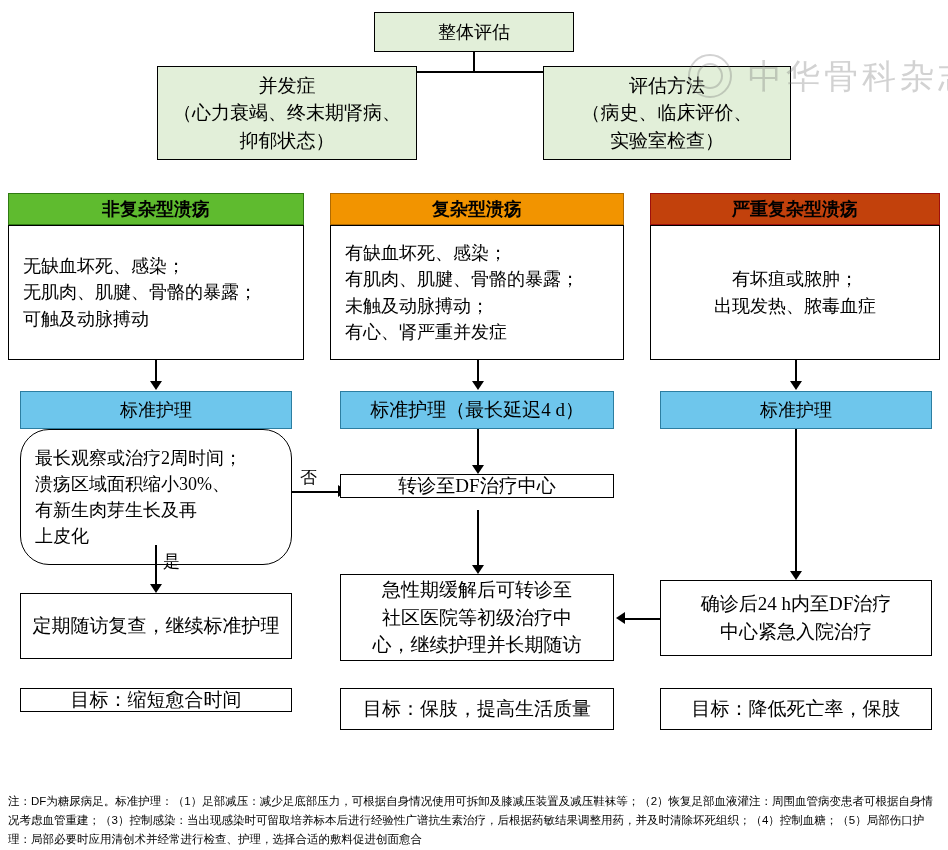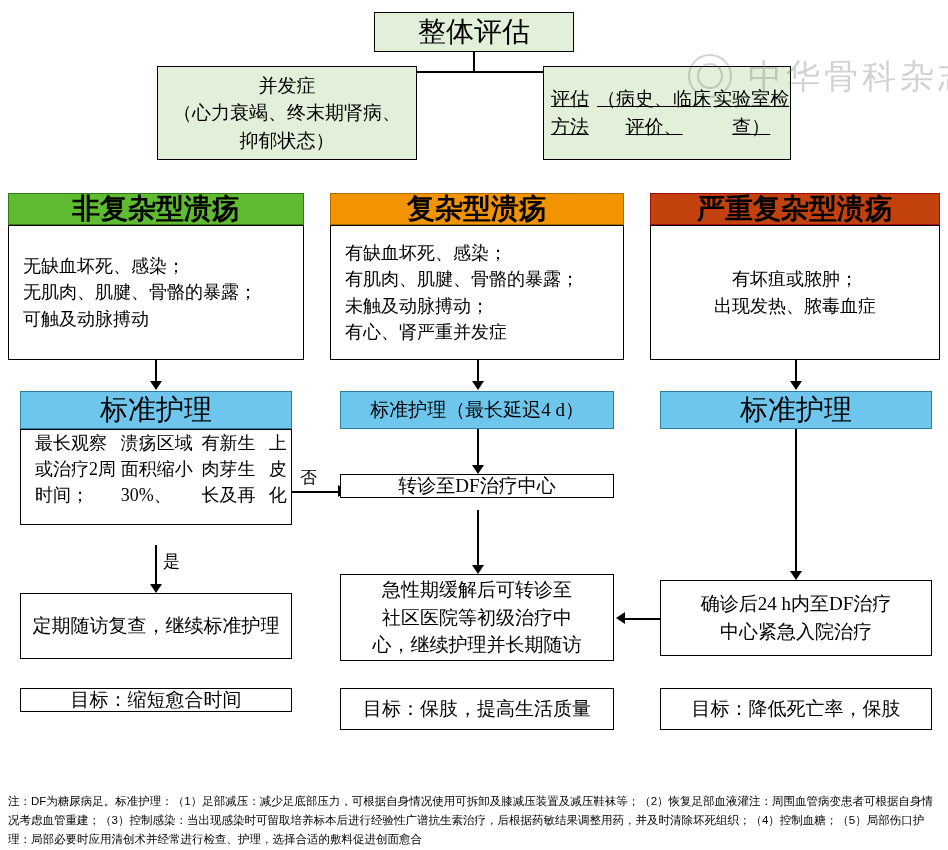--- a/index.html
+++ b/index.html
@@ -54,21 +54,21 @@
     border: 1px solid #b06a00;
   }
   .hdr-red {
     background: #c2410c;
     border: 1px solid #9e0f0c;
   }
   .blue {
     background: #6ec6ec;
     border: 1px solid #2c7ea1;
   }
-  .f20 { font-size: 28px; }
+  .f20 { font-size: 18px; }
   .f19 { font-size: 19px; }
   .f18 { font-size: 18px; }
   .lbl {
     position: absolute;
     font-size: 17px;
     color: #000;
   }
   .line {
     position: absolute;
     background: #000;
@@ -158,21 +158,21 @@
   <div class="line hline" style="left:286px; top:71px; width:378px;"></div>
   <div class="line vline" style="left:286px; top:71px; height:10px;"></div>
   <div class="line vline" style="left:663px; top:71px; height:10px;"></div>
 
   <div class="box lightgreen f19" style="left:157px; top:66px; width:260px; height:94px; flex-direction:column;">
     <div>并发症</div>
     <div>（心力衰竭、终末期肾病、</div>
     <div>抑郁状态）</div>
   </div>
 
-  <div class="box lightgreen f19" style="left:543px; top:66px; width:248px; height:94px; flex-direction:row;text-decoration:underline;">
+  <div class="box lightgreen f19" style="left:543px; top:66px; width:248px; height:94px; flex-direction:column;">
     <div>评估方法</div>
     <div>（病史、临床评价、</div>
     <div>实验室检查）</div>
   </div>
 
   <div class="watermark">
     <div class="wm-circle"></div>
     <div class="wm-text">中华骨科杂志</div>
   </div>
 
@@ -184,21 +184,21 @@
     <div>无肌肉、肌腱、骨骼的暴露；</div>
     <div>可触及动脉搏动</div>
   </div>
 
   <div class="line vline" style="left:155px; top:360px; height:23px;"></div>
   <div class="arrow-down" style="left:150px; top:381px;"></div>
 
   <div class="box blue f20" style="left:20px; top:391px; width:272px; height:38px;">
     <span>标准护理</span>
   </div>
-  <div class="box white f18 left-text" style="left:20px; top:429px; width:272px; height:96px; align-items:flex-start; justify-content:center;">
+  <div class="box white f18 left-text" style="left:20px; top:429px; width:272px; height:136px; flex-direction:column; align-items:flex-start; justify-content:center;border-radius:29px;">
     <div>最长观察或治疗2周时间；</div>
     <div>溃疡区域面积缩小30%、</div>
     <div>有新生肉芽生长及再</div>
     <div>上皮化</div>
   </div>
 
   <div class="line hline" style="left:292px; top:491px; width:48px;"></div>
   <div class="arrow-right" style="left:338px; top:485px;"></div>
   <div class="lbl" style="left:300px; top:466px;">否</div>
 

